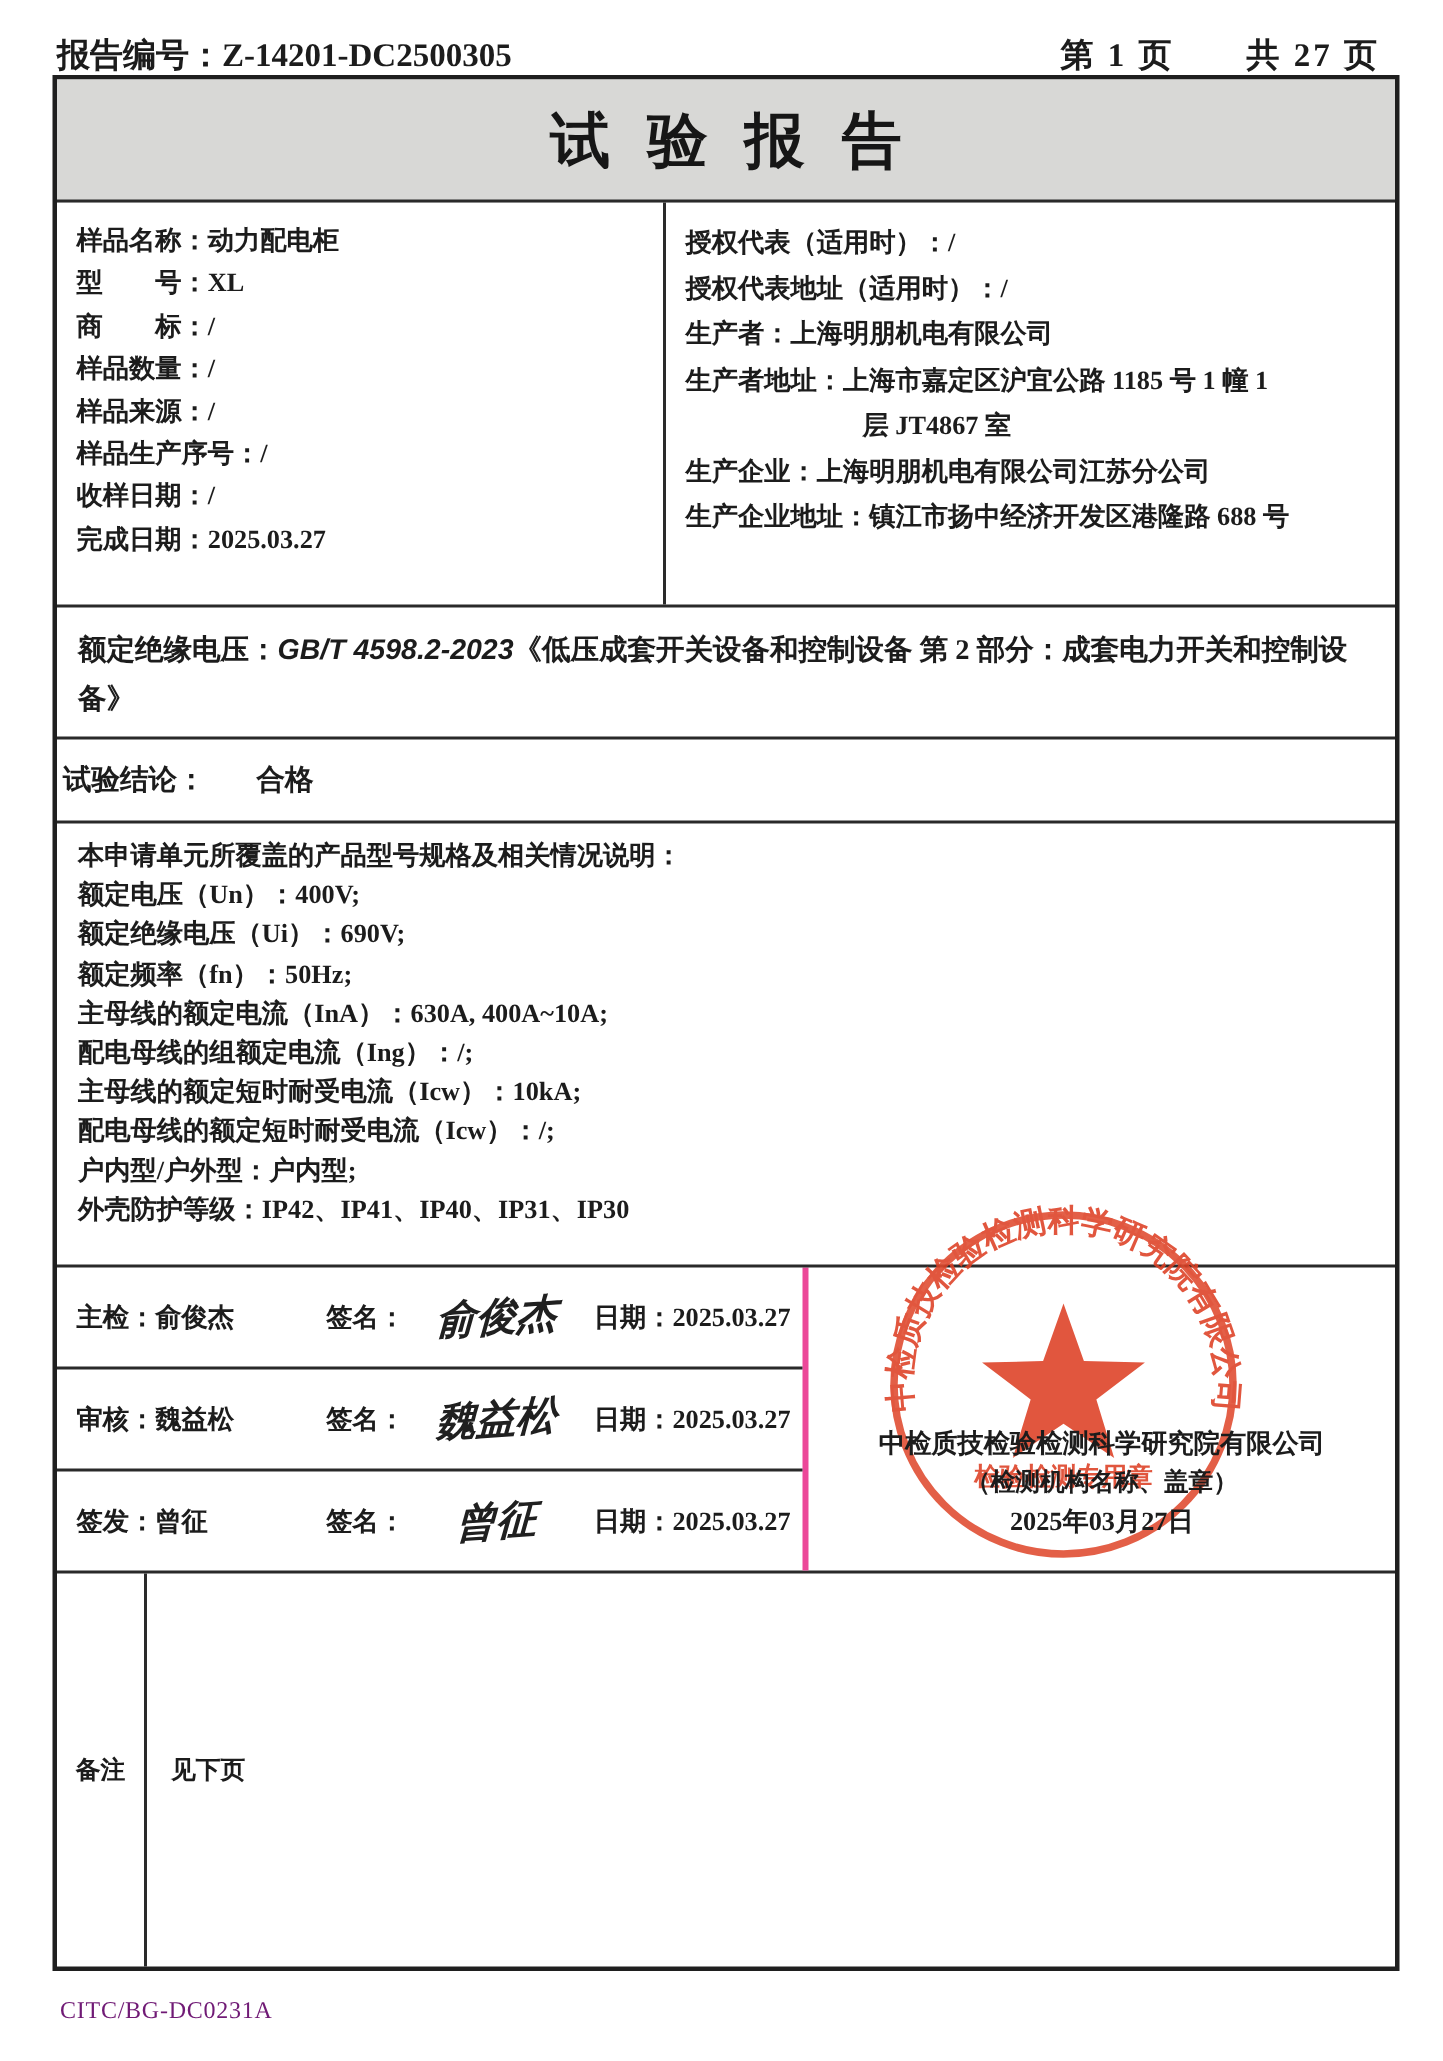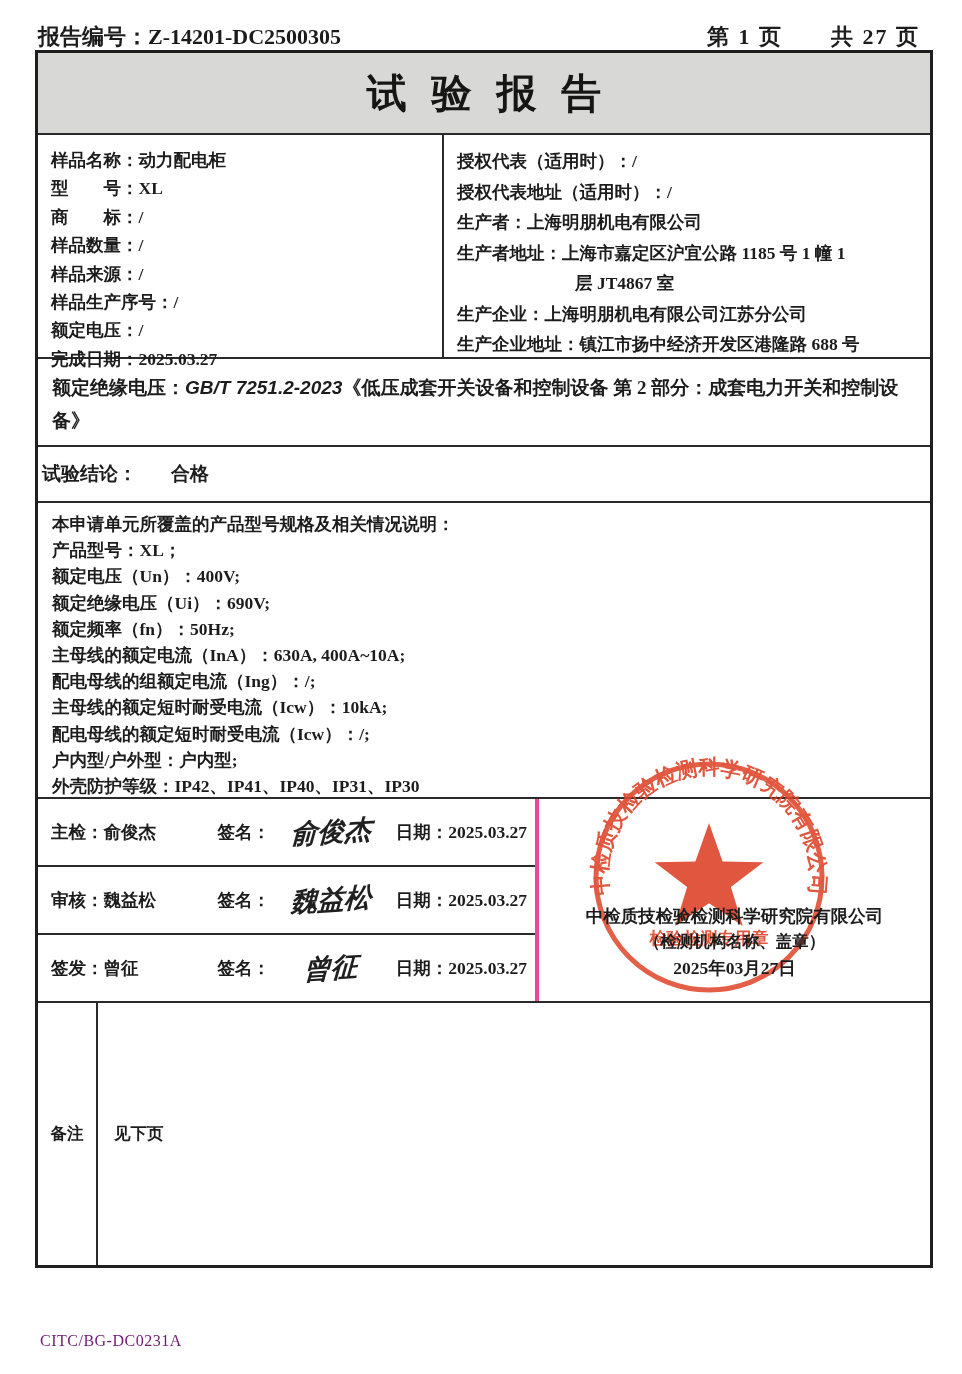--- a/index.html
+++ b/index.html
@@ -29,21 +29,21 @@
   .title-row {
     height: 82px; background: #d8d8d6;
     display: flex; align-items: center; justify-content: center;
   }
   .title-row .title {
     font-size: 40px; font-weight: 700; letter-spacing: 0.62em;
     text-indent: 0.62em; color: #161616;
   }
 
   
-  .info-row { height: 224px; display: flex; }
+  .info-row { height: 270px; display: flex; }
   .info-left {
     width: 406px; border-right: 2px solid #2a2a2a;
     padding: 11px 8px 8px 13px;
   }
   .info-right { flex: 1; padding: 11px 8px 8px 13px; }
   .line { font-size: 17.5px; line-height: 28.4px; font-weight: 600; white-space: nowrap; }
   .info-right .line { line-height: 30.5px; }
   .line.indent { padding-left: 118px; }
 
   
@@ -121,46 +121,45 @@
   </div>
 
   <div class="row info-row">
     <div class="info-left">
       <div class="line">样品名称：动力配电柜</div>
       <div class="line">型　　号：XL</div>
       <div class="line">商　　标：/</div>
       <div class="line">样品数量：/</div>
       <div class="line">样品来源：/</div>
       <div class="line">样品生产序号：/</div>
-      <div class="line">额定电压：/</div>
+      <div class="line">收样日期：/</div>
       <div class="line">完成日期：2025.03.27</div>
     </div>
     <div class="info-right">
       <div class="line">授权代表（适用时）：/</div>
       <div class="line">授权代表地址（适用时）：/</div>
       <div class="line">生产者：上海明朋机电有限公司</div>
       <div class="line">生产者地址：上海市嘉定区沪宜公路 1185 号 1 幢 1</div>
       <div class="line indent">层 JT4867 室</div>
       <div class="line">生产企业：上海明朋机电有限公司江苏分公司</div>
       <div class="line">生产企业地址：镇江市扬中经济开发区港隆路 688 号</div>
     </div>
   </div>
 
   <div class="row std-row">
-    <p><span>额定绝缘电压：</span><span class="std-code">GB/T 7251.2-2023</span><span>《低压成套开关设备和控制设备 第 2 部分：成套电力开关和控制设备》</span></p>
+    <p><span>额定绝缘电压：</span><span class="std-code">GB/T 4598.2-2023</span><span>《低压成套开关设备和控制设备 第 2 部分：成套电力开关和控制设备》</span></p>
   </div>
 
   <div class="row concl-row">
     <span class="lbl">试验结论：</span>
     <span class="val">合格</span>
   </div>
 
   <div class="row specs-row">
     <div class="line">本申请单元所覆盖的产品型号规格及相关情况说明：</div>
-    <div class="line">产品型号：XL；</div>
     <div class="line">额定电压（Un）：400V;</div>
     <div class="line">额定绝缘电压（Ui）：690V;</div>
     <div class="line">额定频率（fn）：50Hz;</div>
     <div class="line">主母线的额定电流（InA）：630A, 400A~10A;</div>
     <div class="line">配电母线的组额定电流（Ing）：/;</div>
     <div class="line">主母线的额定短时耐受电流（Icw）：10kA;</div>
     <div class="line">配电母线的额定短时耐受电流（Icw）：/;</div>
     <div class="line">户内型/户外型：户内型;</div>
     <div class="line">外壳防护等级：IP42、IP41、IP40、IP31、IP30</div>
   </div>

